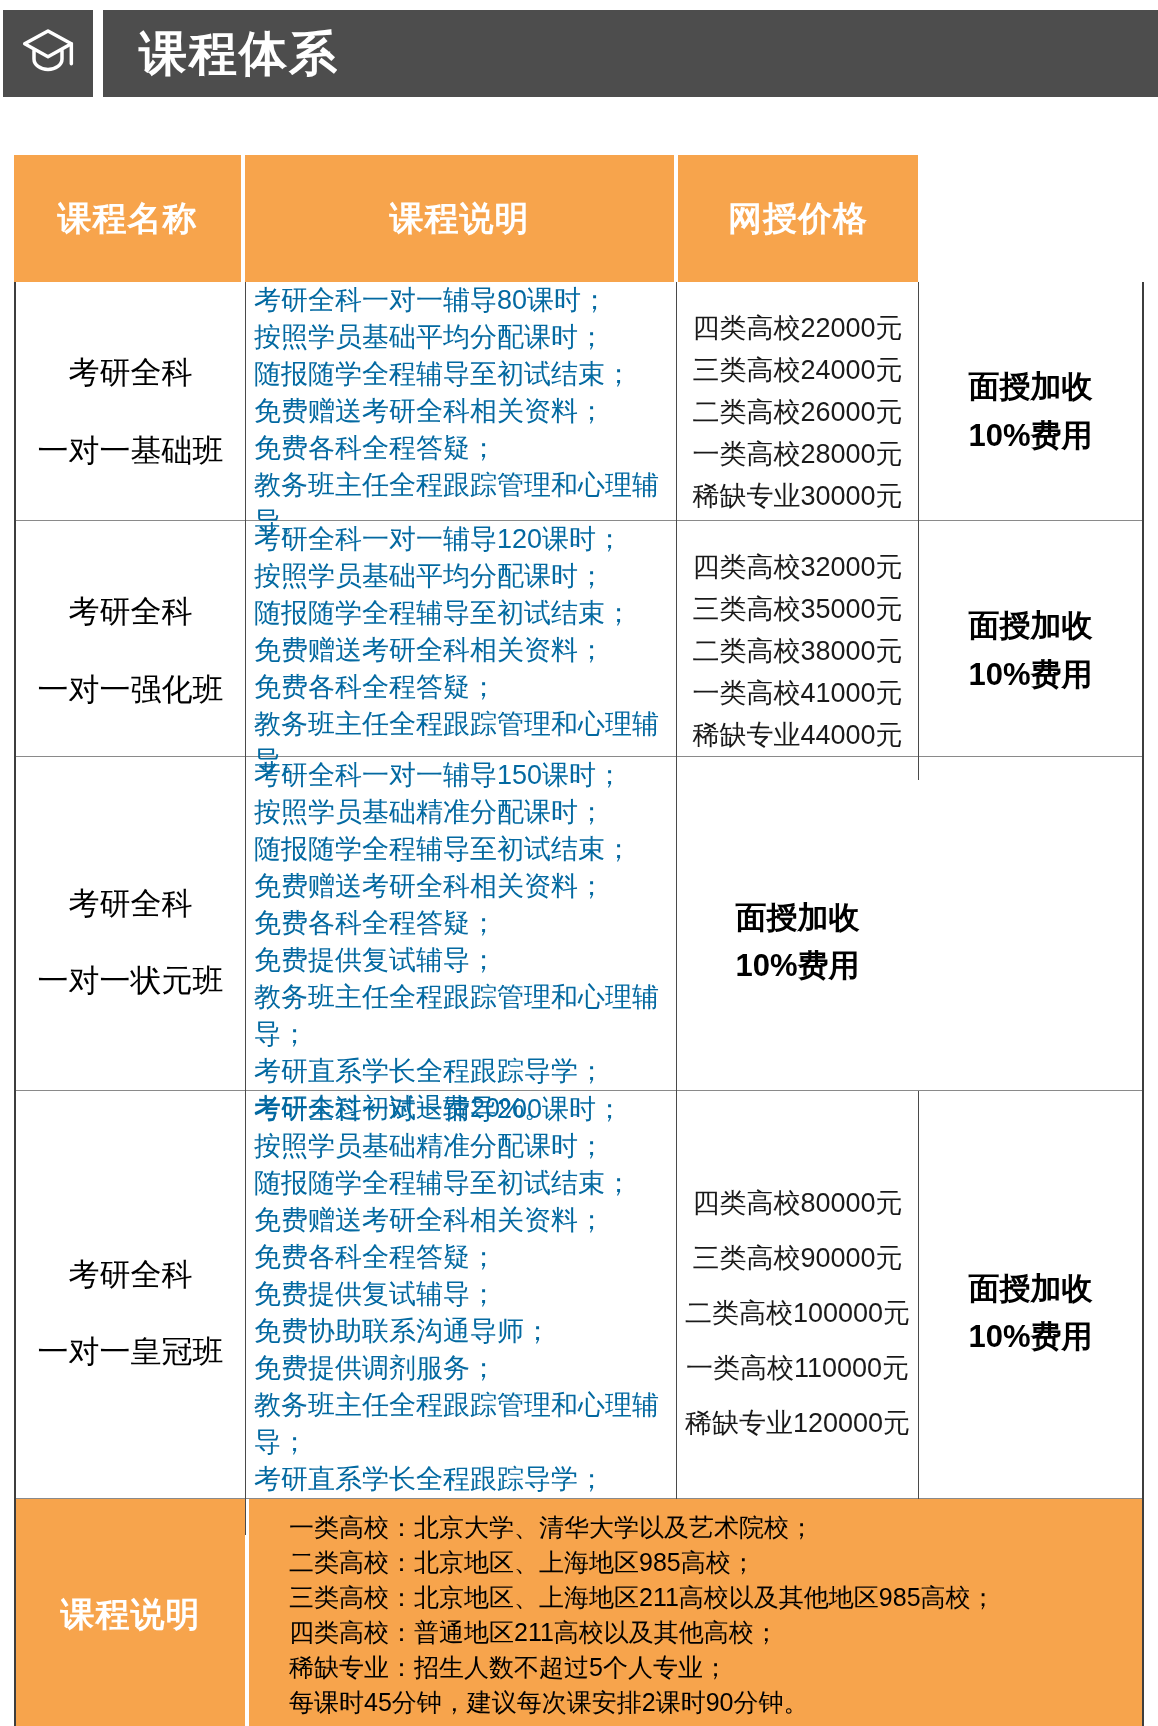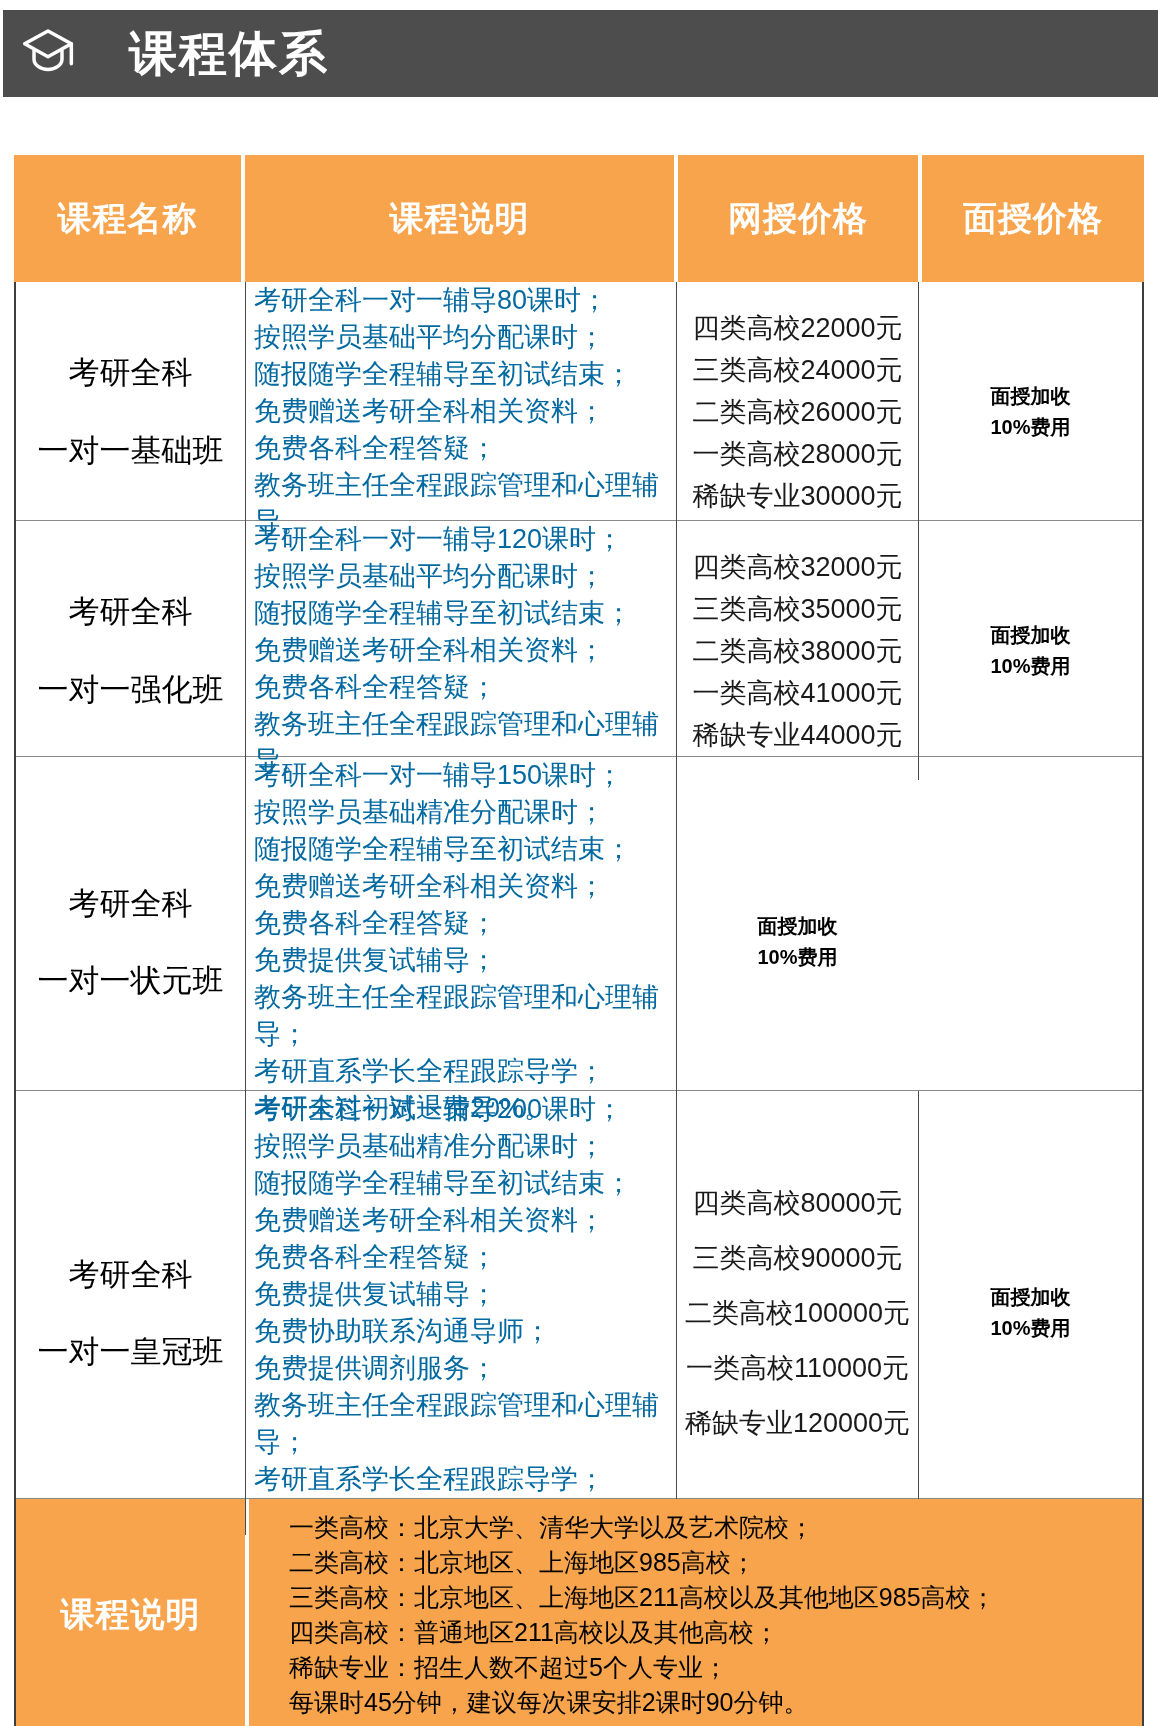--- a/index.html
+++ b/index.html
@@ -11,21 +11,21 @@
     position:relative;
     overflow:hidden;
   }
   
   .topbar{position:absolute;top:10px;left:3px;right:0;height:87px;display:flex;}
   .icon-box{
     width:90px;height:87px;background:#4d4d4d;
     display:flex;align-items:center;justify-content:center;flex:0 0 auto;
   }
   .title-bar{
-    flex:1;background:#4d4d4d;
+    margin-left:10px;flex:1;background:#4d4d4d;
     display:flex;align-items:center;padding-left:36px;
   }
   .title-bar .title{
     color:#fff;font-size:48px;font-weight:bold;letter-spacing:2px;
   }
   
   .table{position:absolute;left:14px;top:123px;width:1130px;margin-top:32px;}
   .thead{
     display:grid;grid-template-columns:227px 429px 240px 222px;gap:4px;
     height:127px;
@@ -54,21 +54,21 @@
     font-size:27px;line-height:37px;white-space:pre-line;color:#0369a1;
     padding-left:8px;padding-right:6px;
   }
   .price-cell{
     display:flex;align-items:center;justify-content:center;text-align:center;
     font-size:27px;line-height:42px;white-space:pre-line;color:#1a1a1a;
   }
   .r3 .price-cell,.r4 .price-cell{line-height:55px;}
   .offline-cell{
     display:flex;align-items:center;justify-content:center;text-align:center;
-    font-weight:bold;font-size:20px;line-height:1.55;white-space:pre-line;color:#000;
+    font-weight:bold;font-size:31px;line-height:1.55;white-space:pre-line;color:#000;
   }
   
   .tfoot{
     display:grid;grid-template-columns:229px 1fr;gap:4px;
     height:232px;background:#fff;border-top:1px solid #8a8a8a;
   }
   .tfoot .fcell{background:#f7a44c;}
   .foot-label{
     display:flex;align-items:center;justify-content:center;
     color:#fff;font-size:34px;font-weight:bold;letter-spacing:1px;
@@ -96,21 +96,20 @@
     <span class="title">课程体系</span>
   </div>
 </div>
 
 <div class="table">
 
   <div class="thead">
     <div class="hcell">课程名称</div>
     <div class="hcell">课程说明</div>
     <div class="hcell">网授价格</div>
-    <div class="hcell">面授价格</div>
   </div>
 
   <div class="tbody-outline">
 
     <div class="trow r1">
       <div class="cell name-cell">考研全科
 一对一基础班</div>
       <div class="cell desc-cell">考研全科一对一辅导80课时；
 按照学员基础平均分配课时；
 随报随学全程辅导至初试结束；

